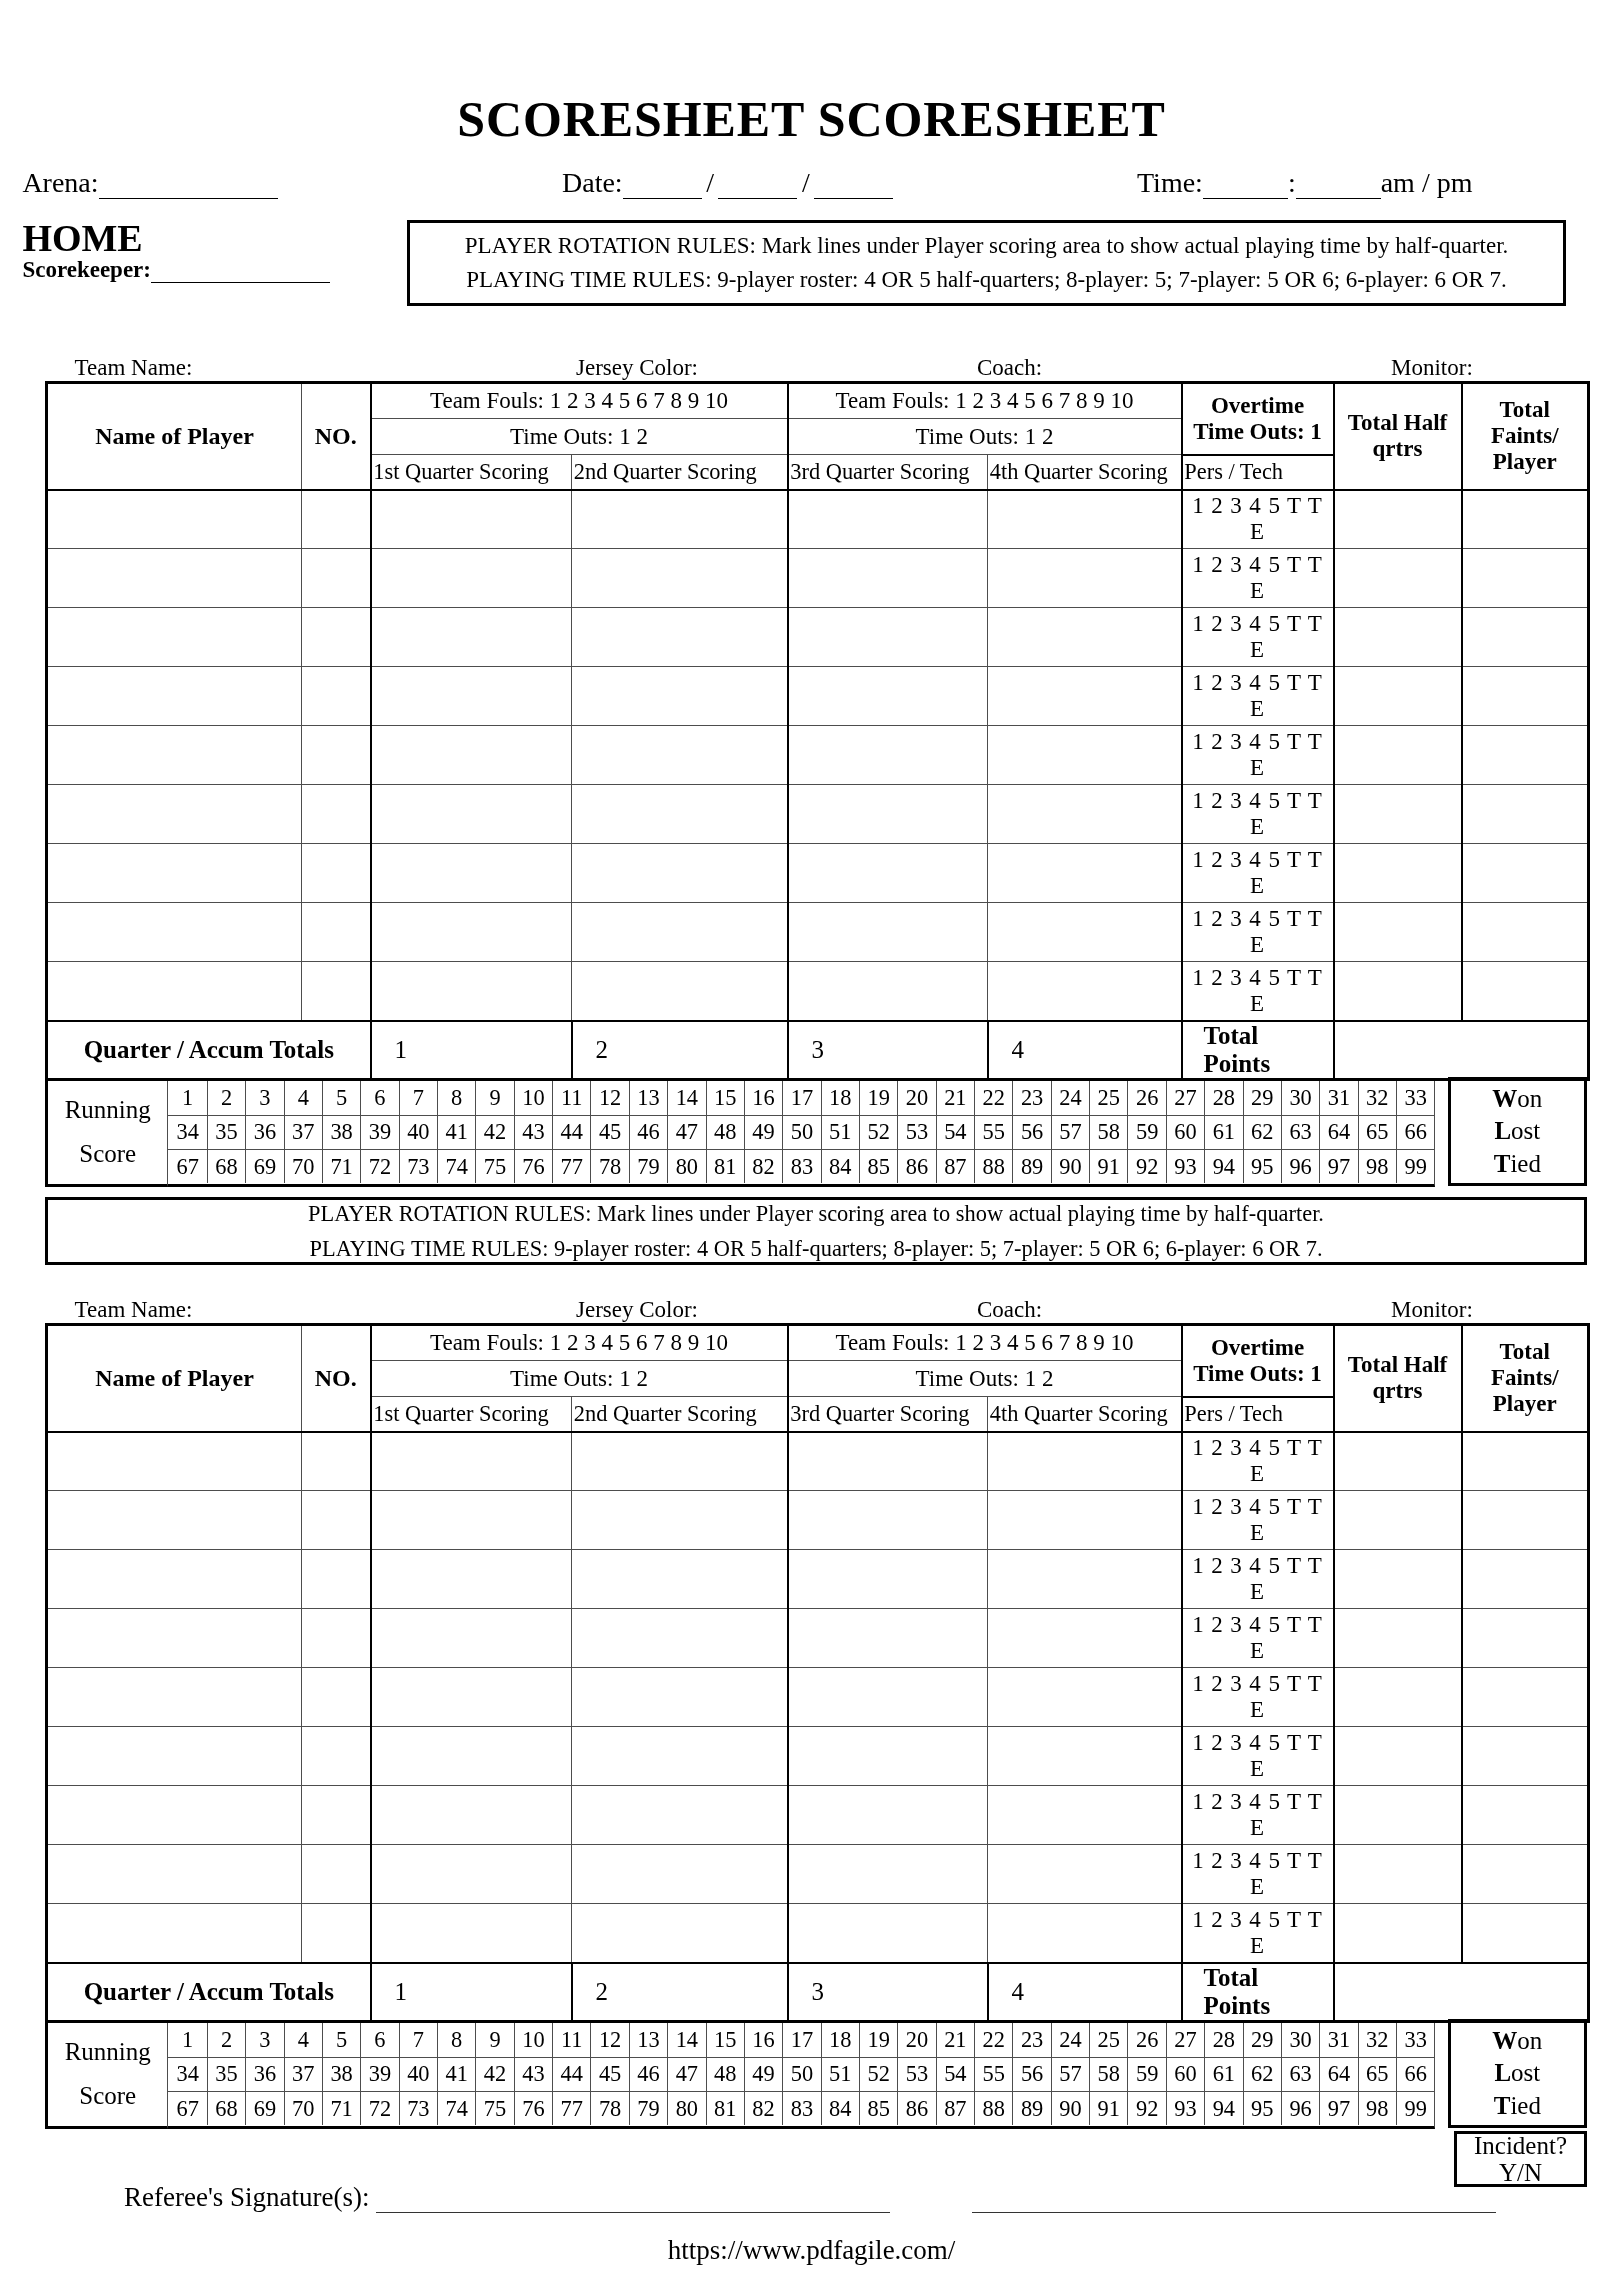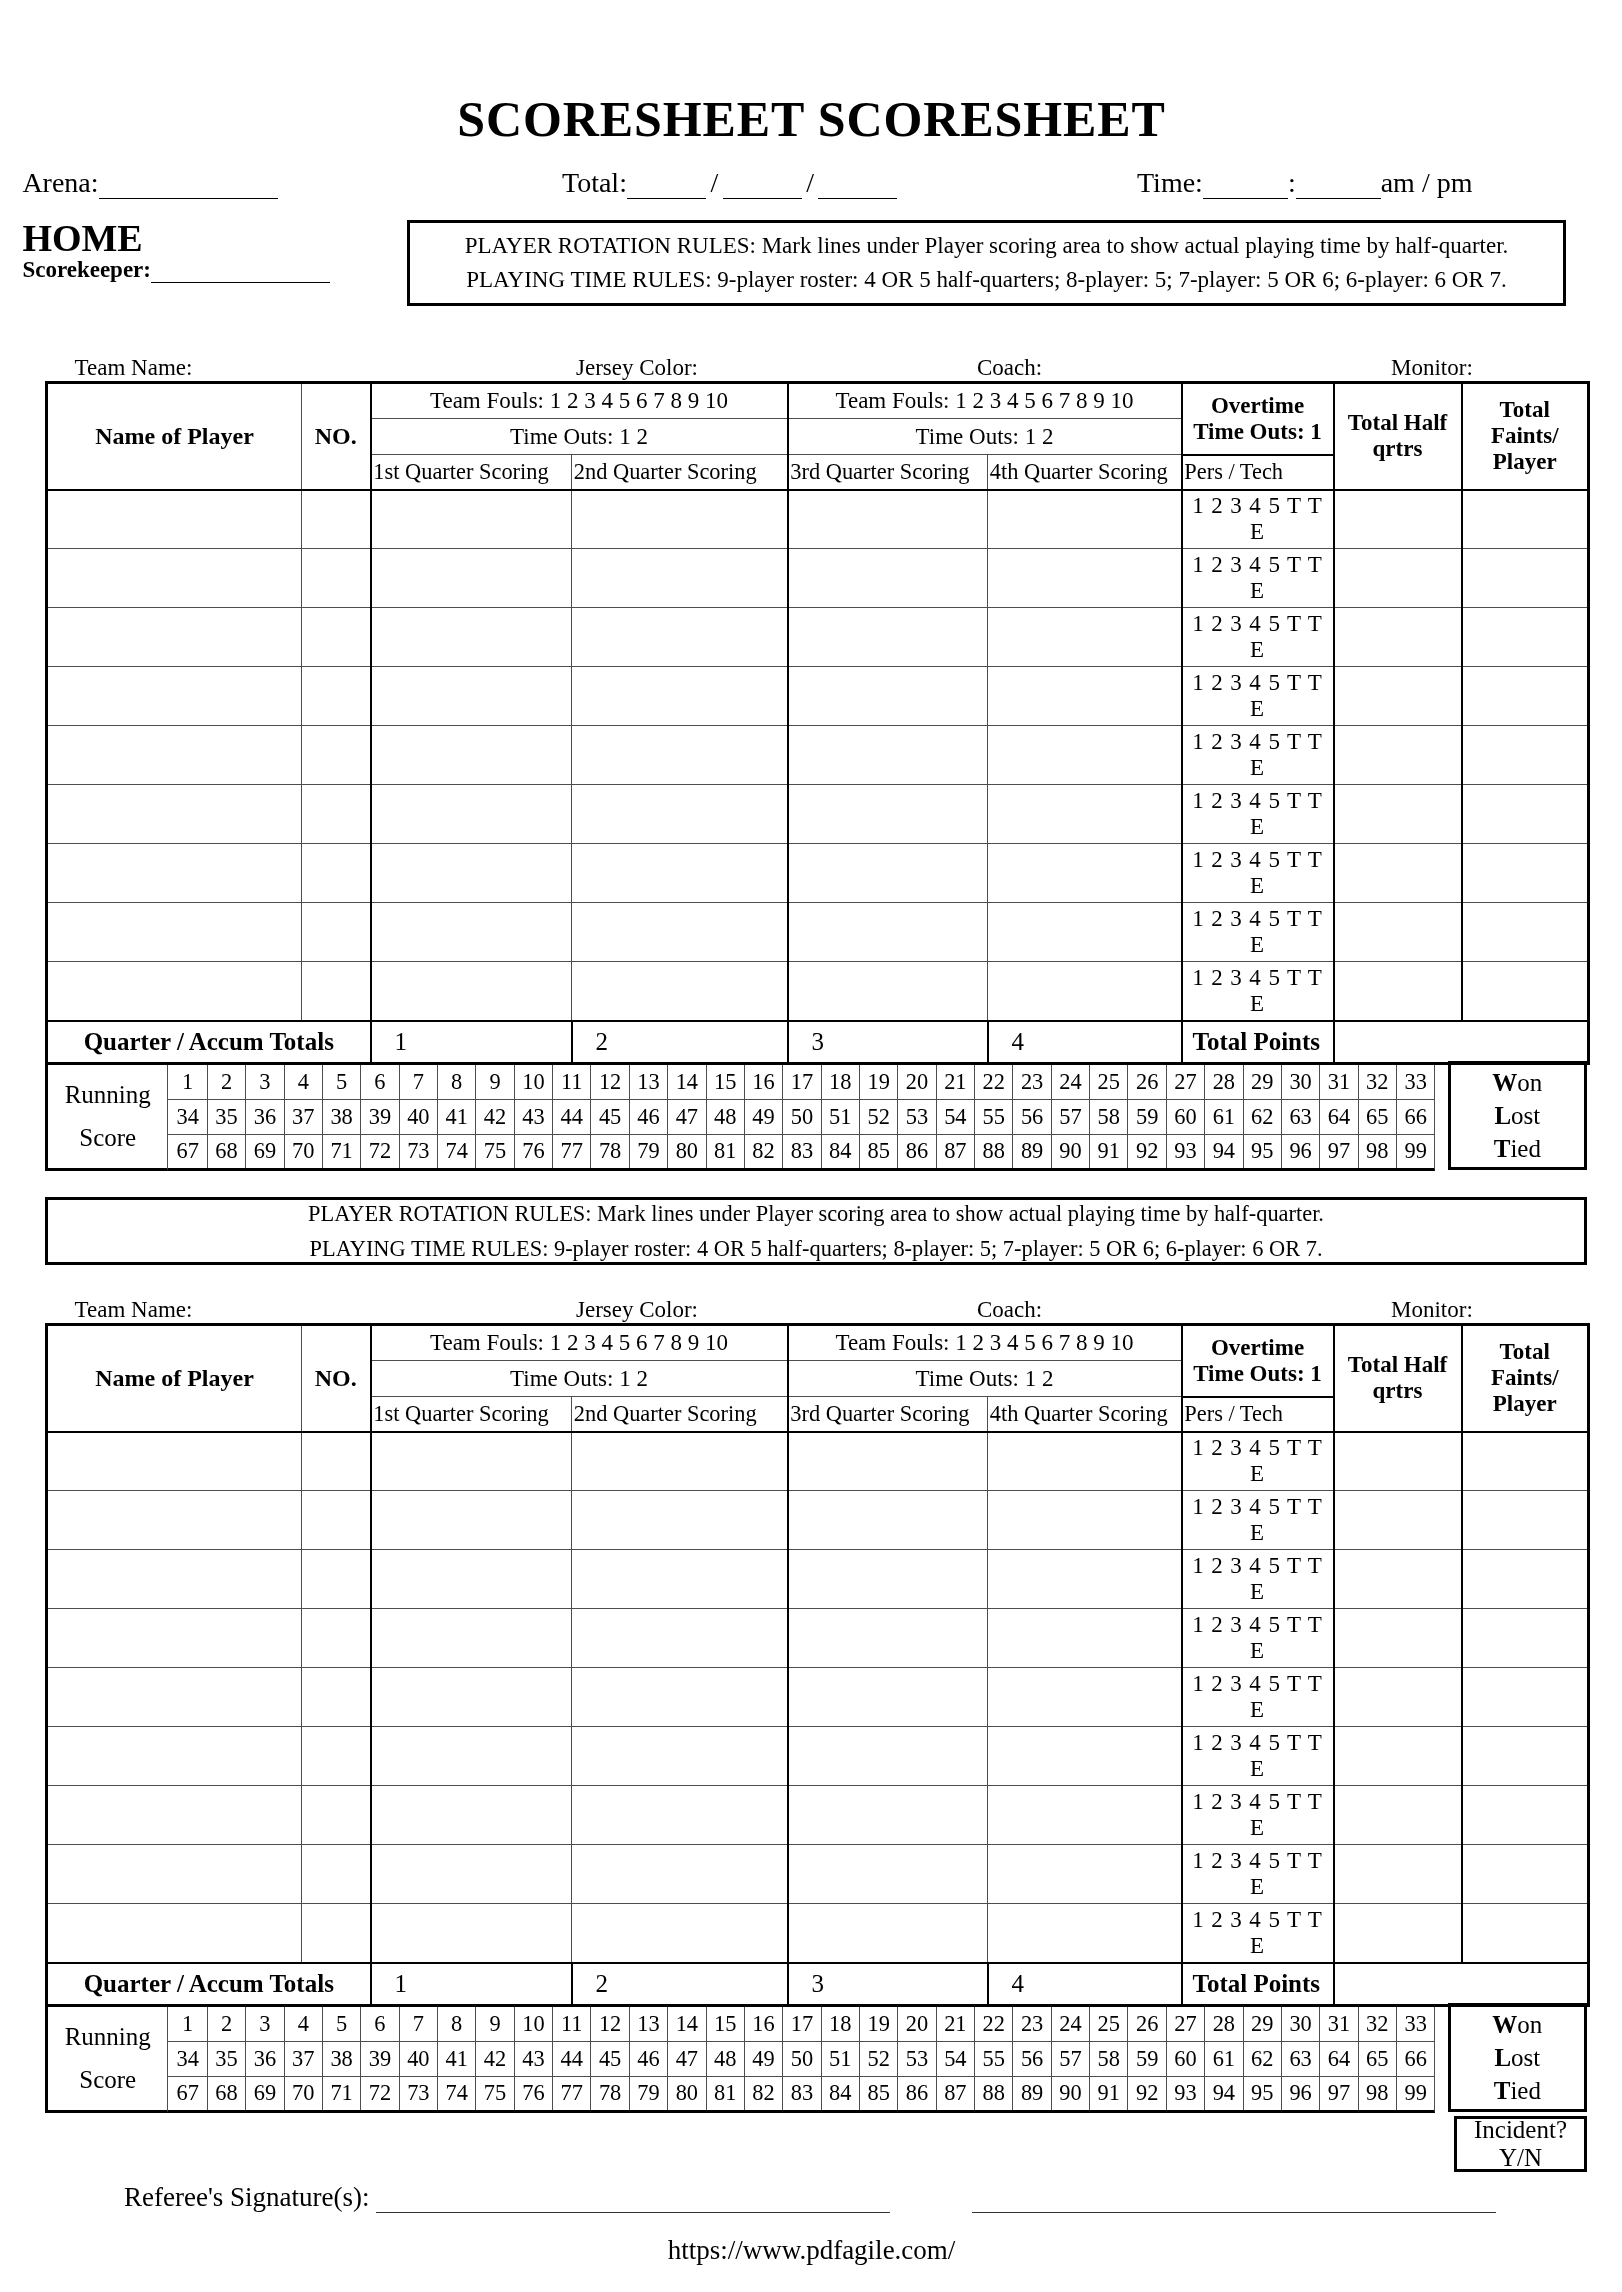--- a/index.html
+++ b/index.html
@@ -39,21 +39,21 @@
   .score td.bb3{border-bottom:2.7px solid #000;}
   .score td.hb{border-bottom:2.7px solid #000;}
   .score td.left{text-align:left;font-size:22.4px;padding:0 1.8px;}
   .score tbody.players tr{height:59px;}
   .score td.bc-no,.score td.bc-q2,.score td.bc-q4,.score td.bc-pers,.score td.bc-half{border-right:2.7px solid #000;}
   .score td.bc-pers{text-align:center;font-size:23px;letter-spacing:0.9px;}
   .score tbody.totals tr{height:43px;}
   .score tbody.totals td{border-top:2.7px solid #000;border-left:2.7px solid #000;border-right:2.7px solid #000;font-size:25px;}
   .score tbody.totals td.lab{font-weight:bold;text-align:center;}
   .score tbody.totals td.qn{text-align:left;padding-left:23px;}
-  .score tbody.totals td.tp{font-weight:bold;text-align:left;padding-left:10px;}
+  .score tbody.totals td.tp{font-weight:bold;text-align:left;padding-left:21px;}
   
   .running{display:flex;height:106px;position:relative;}
   .rs-label{width:125px;box-sizing:border-box;border:3.6px solid #000;border-top:none;border-right:0.9px solid #4d4d4d;
     display:flex;flex-direction:column;justify-content:space-evenly;align-items:center;font-size:25px;}
   .rs-grid{width:1283px;box-sizing:border-box;border-bottom:3.6px solid #000;border-right:0.9px solid #4d4d4d;
     display:grid;grid-template-columns:repeat(33,1fr);grid-auto-rows:1fr;}
   .rs-cell{border-left:0.9px solid #4d4d4d;border-top:0.9px solid #4d4d4d;display:flex;align-items:center;justify-content:center;font-size:22.4px;}
   .rs-cell:nth-child(-n+33){border-top:none;}
   .rs-cell:nth-child(33n+1){border-left:none;}
   .rs-gap{width:12.5px;}
@@ -77,21 +77,21 @@
 </head>
 <body>
 
 <div class="abs" id="title">SCORESHEET SCORESHEET</div>
 
 <div class="abs" id="info-line">
   <span id="arena-group">
     <span>Arena:</span><span class="blank" style="width:179px"></span>
   </span>
   <span id="date-group">
-    <span>Total:</span><span class="blank" style="width:79px"></span><span class="sep">/</span><span class="blank" style="width:79px"></span><span class="sep">/</span><span class="blank" style="width:79px"></span>
+    <span>Date:</span><span class="blank" style="width:79px"></span><span class="sep">/</span><span class="blank" style="width:79px"></span><span class="sep">/</span><span class="blank" style="width:79px"></span>
   </span>
   <span id="time-group">
     <span>Time:</span><span class="blank" style="width:85px"></span><span>:</span><span class="blank" style="width:85px"></span><span>am / pm</span>
   </span>
 </div>
 
 <div class="abs" id="home-head">
   <div id="home-label">HOME</div>
   <div class="official">
     <span>Scorekeeper:</span><span class="blank" style="width:179px;height:23px"></span>

